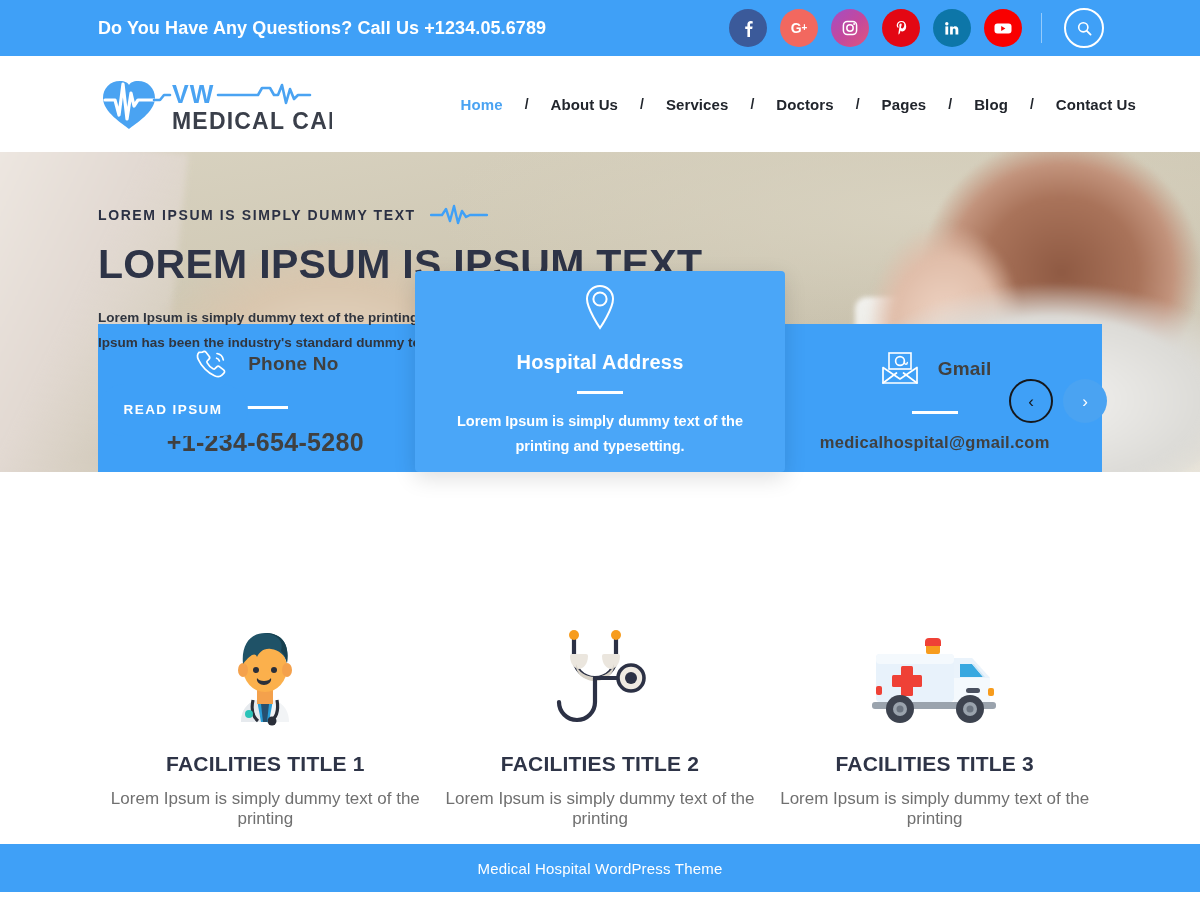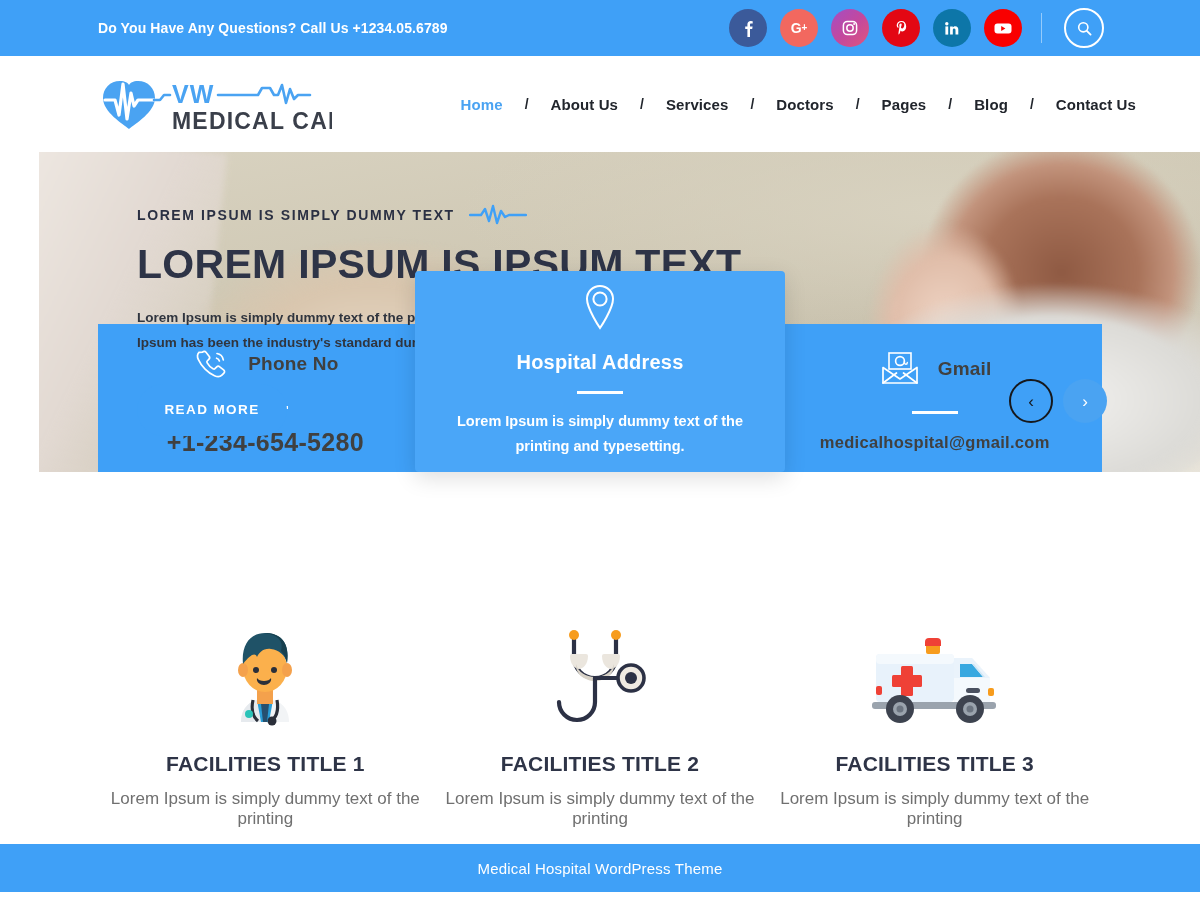--- a/index.html
+++ b/index.html
@@ -14,21 +14,21 @@
   .topbar {
     height: 56px;
     background: #3fa0f7;
     display: flex;
     align-items: center;
     padding: 0 96px 0 98px;
     position: relative;
   }
   .topbar-text {
     color: #ffffff;
-    font-size: 14px;
+    font-size: 18px;
     font-weight: bold;
     letter-spacing: .1px;
     white-space: nowrap;
   }
   .social-wrap {
     margin-left: auto;
     display: flex;
     align-items: center;
     gap: 13px;
   }
@@ -89,21 +89,20 @@
     font-size: 14px;
     font-weight: bold;
     margin: 0 22px;
   }
   
   .hero {
     position: relative;
     height: 320px;
     overflow: hidden;
     background: #cdc6b4;
-    margin-left: 39px;
   }
   .hero-photo { position: absolute; inset: 0; }
   .hp-bg {
     position: absolute; inset: 0;
     background:
       radial-gradient(ellipse 60% 55% at 78% 18%, #d8d2c0 0%, rgba(216,210,192,0) 70%),
       linear-gradient(170deg, #d9d3c1 0%, #cfc8b4 38%, #c9c2ae 60%, #e8e4da 100%);
   }
   .hp-hair {
     position: absolute;
@@ -445,21 +444,21 @@
 
   <div class="hero-inner">
     <div class="hero-sub">
       <span>LOREM IPSUM IS SIMPLY DUMMY TEXT</span>
       <svg width="58" height="22" viewBox="0 0 58 22">
         <polyline points="1,11 12,11 16,5 20,17 24,2 28,19 32,7 36,13 40,11 57,11" fill="none" stroke="#3fa0f7" stroke-width="2.4" stroke-linecap="round" stroke-linejoin="round"></polyline>
       </svg>
     </div>
     <div class="hero-title">LOREM IPSUM IS IPSUM TEXT</div>
     <div class="hero-desc">Lorem Ipsum is simply dummy text of the printing and typesetting industry. Lorem Ipsum has been the industry's standard dummy text ever since the 1500s.</div>
-    <button class="read-more">READ MORE</button>
+    <button class="read-more">READ IPSUM</button>
   </div>
 
   <div class="hero-arrows">
     <button class="arrow arrow-prev">‹</button>
     <button class="arrow arrow-next">›</button>
   </div>
 </div>
 
 <div class="info-zone">
   <div class="info-row">

